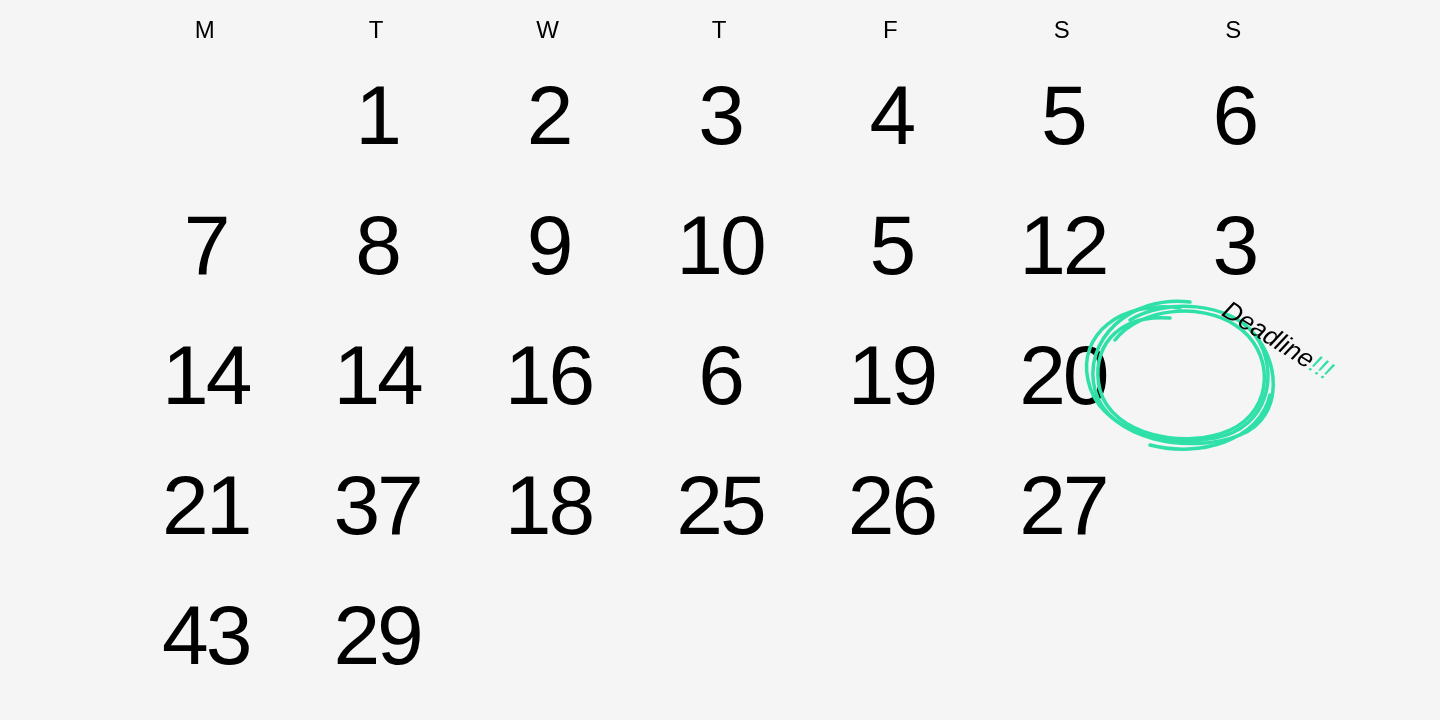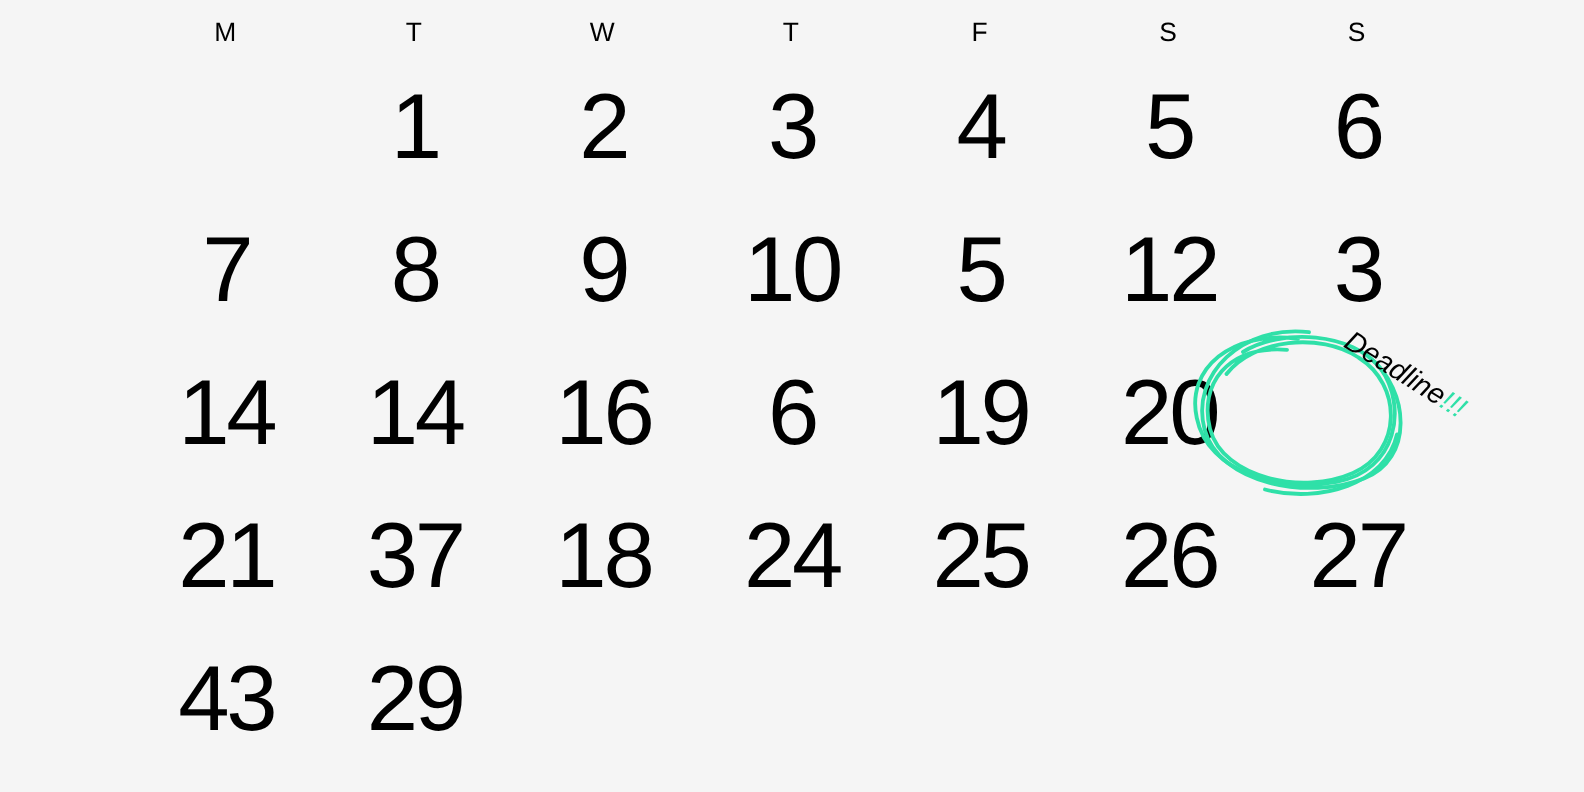--- a/index.html
+++ b/index.html
@@ -112,21 +112,20 @@
       <div class="day">14</div>
       <div class="day">16</div>
       <div class="day">6</div>
       <div class="day">19</div>
       <div class="day">20</div>
     </div>
     <div class="week">
       <div class="day">21</div>
       <div class="day">37</div>
       <div class="day">18</div>
-      <div class="day">24</div>
       <div class="day">25</div>
       <div class="day">26</div>
       <div class="day">27</div>
     </div>
     <div class="week">
       <div class="day">43</div>
       <div class="day">29</div>
       <div class="day empty"></div>
       <div class="day empty"></div>
       <div class="day empty"></div>

